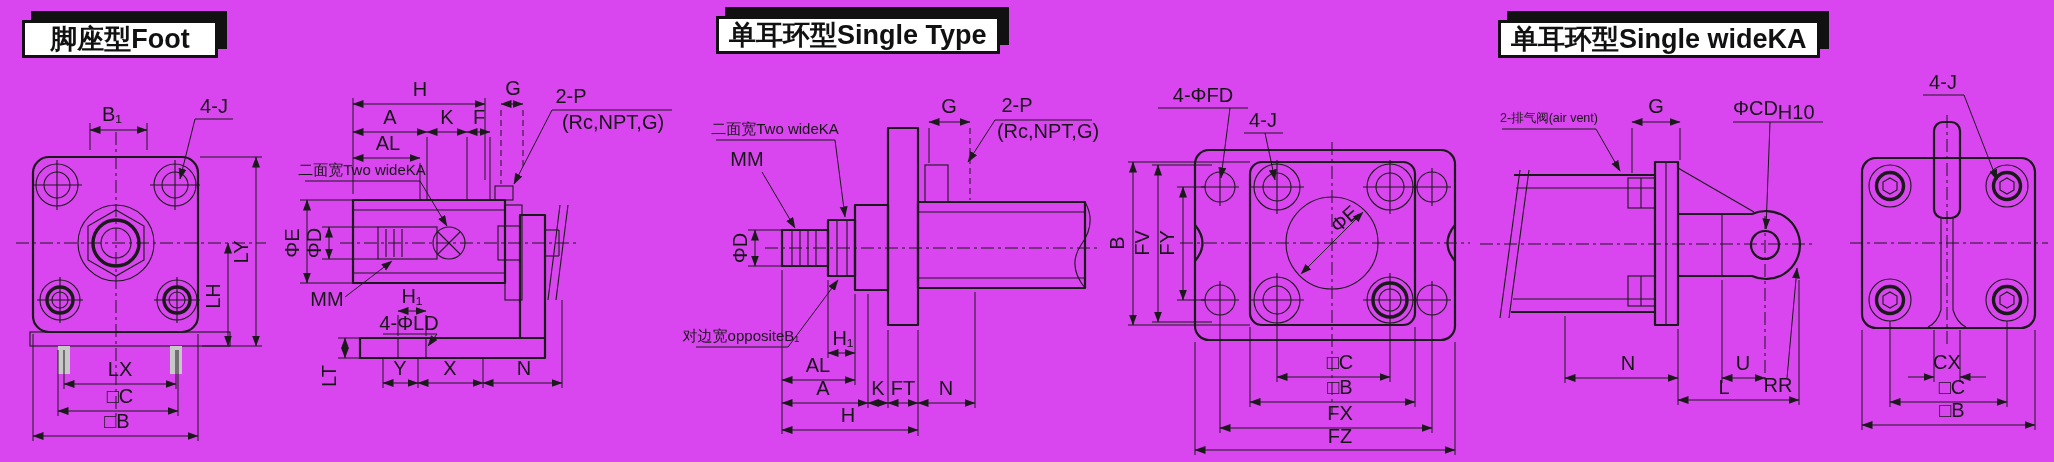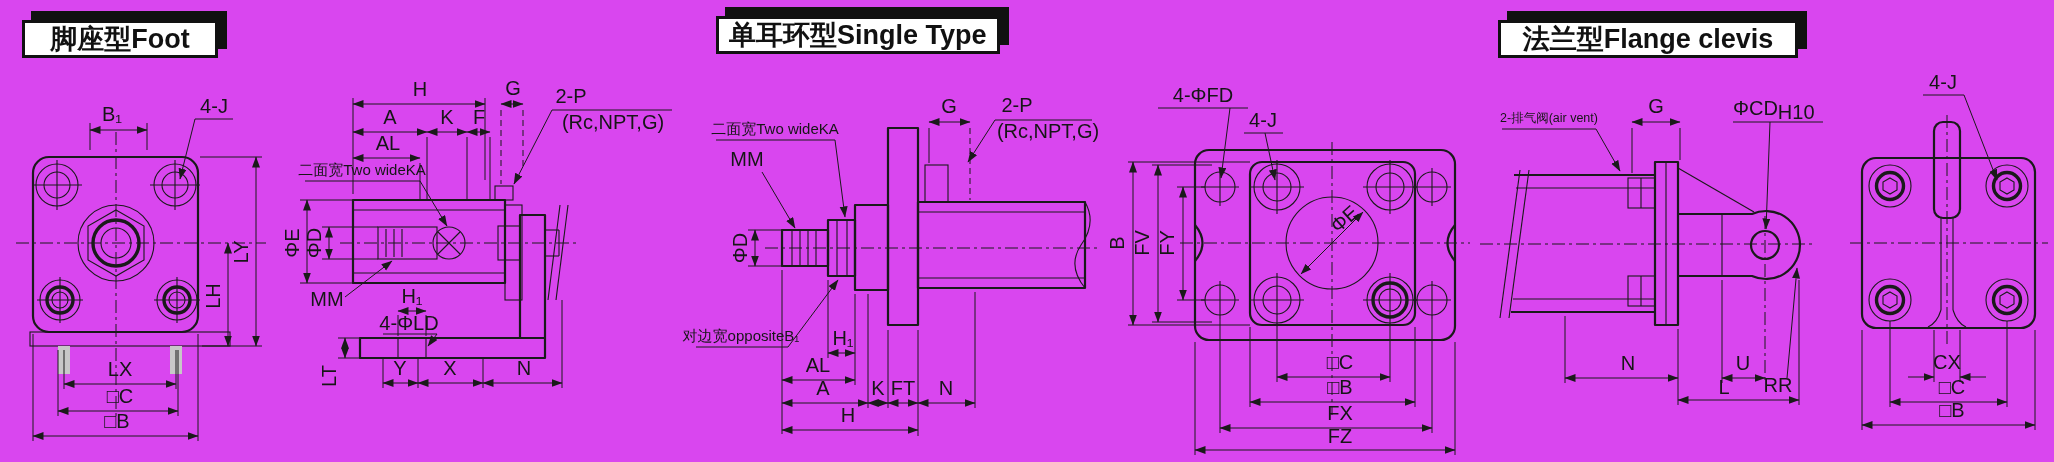--- a/index.html
+++ b/index.html
@@ -29,21 +29,21 @@
 
 <div class="canvas">
 
   <div class="title-box" style="left:22px;top:20px;min-width:196px;">
     <span>脚座型Foot</span>
   </div>
   <div class="title-box" style="left:716px;top:16px;min-width:226px;">
     <span>单耳环型Single Type</span>
   </div>
   <div class="title-box" style="left:1498px;top:20px;min-width:300px;">
-    <span>法兰型Flange clevis</span>
+    <span>单耳环型Single wideKA</span>
   </div>
 
   <svg width="2054" height="462" viewBox="0 0 2054 462" style="position:absolute;left:0;top:0;">
     <defs>
       <marker id="ar" markerWidth="12" markerHeight="9" refX="10.5" refY="4" orient="auto-start-reverse" markerUnits="userSpaceOnUse">
         <path d="M0,0 L11,4 L0,8 Z" fill="#1a1a1a"></path>
       </marker>
     </defs>
 
     <g>

